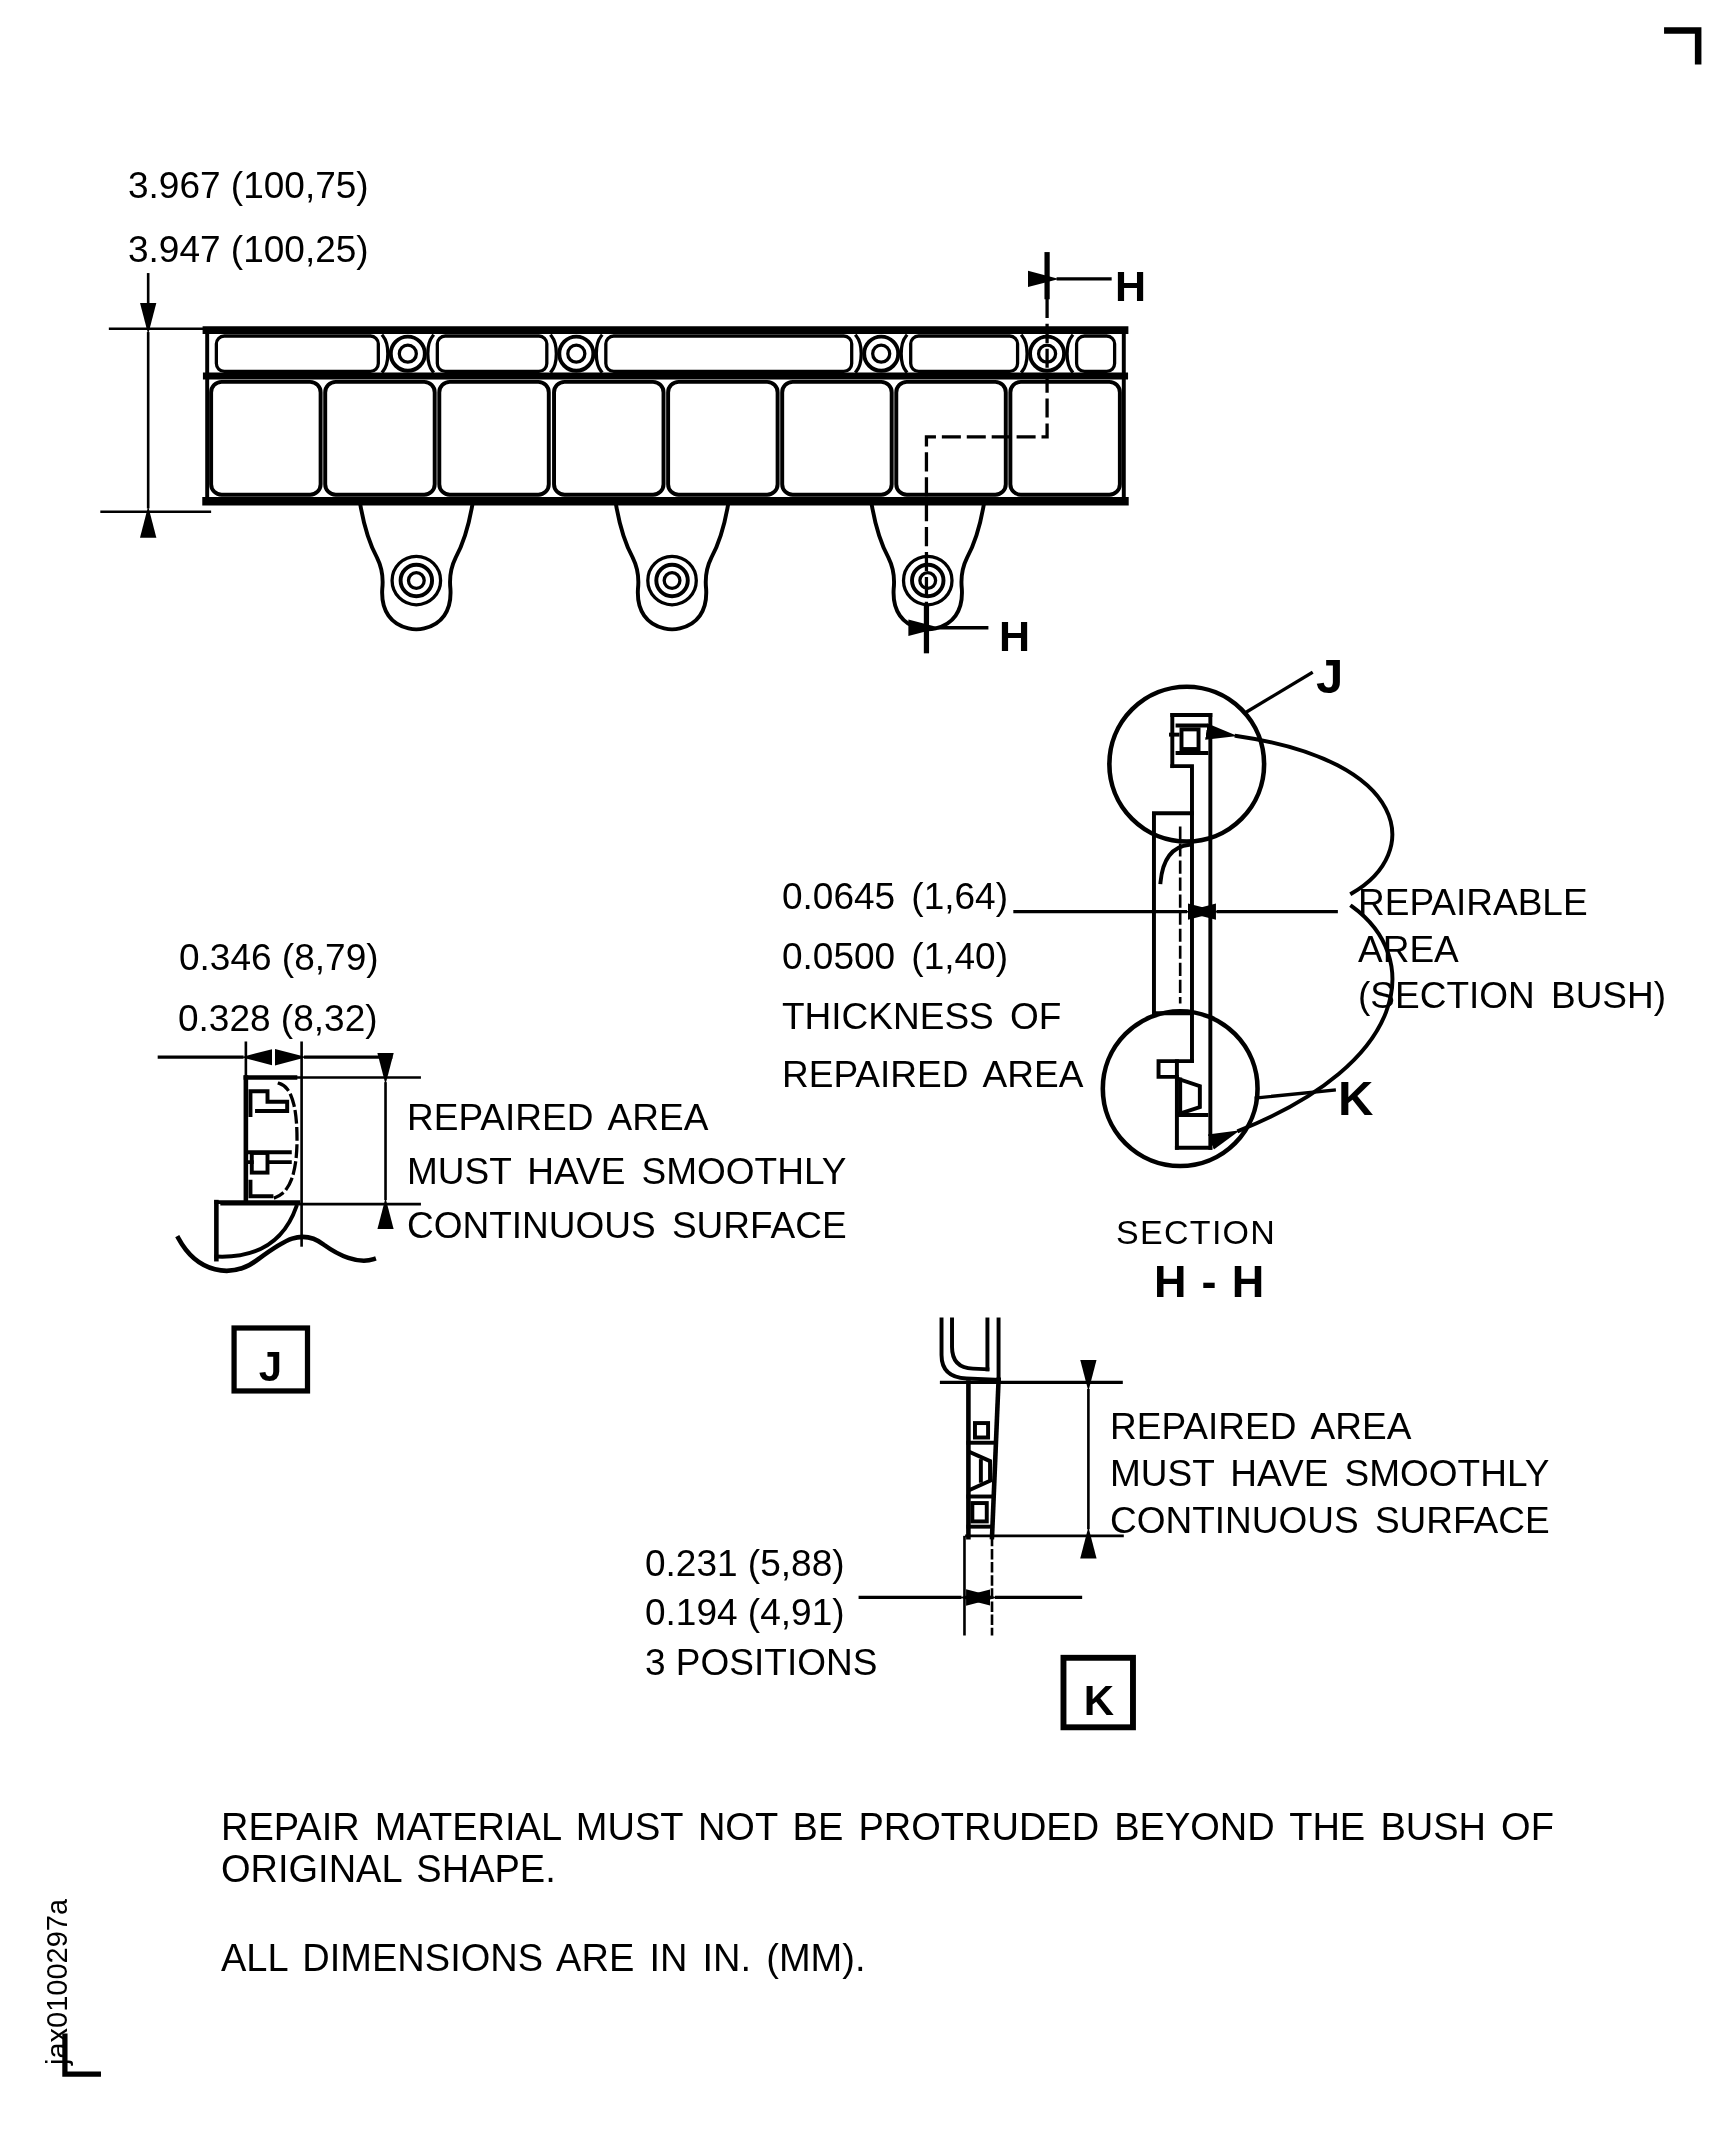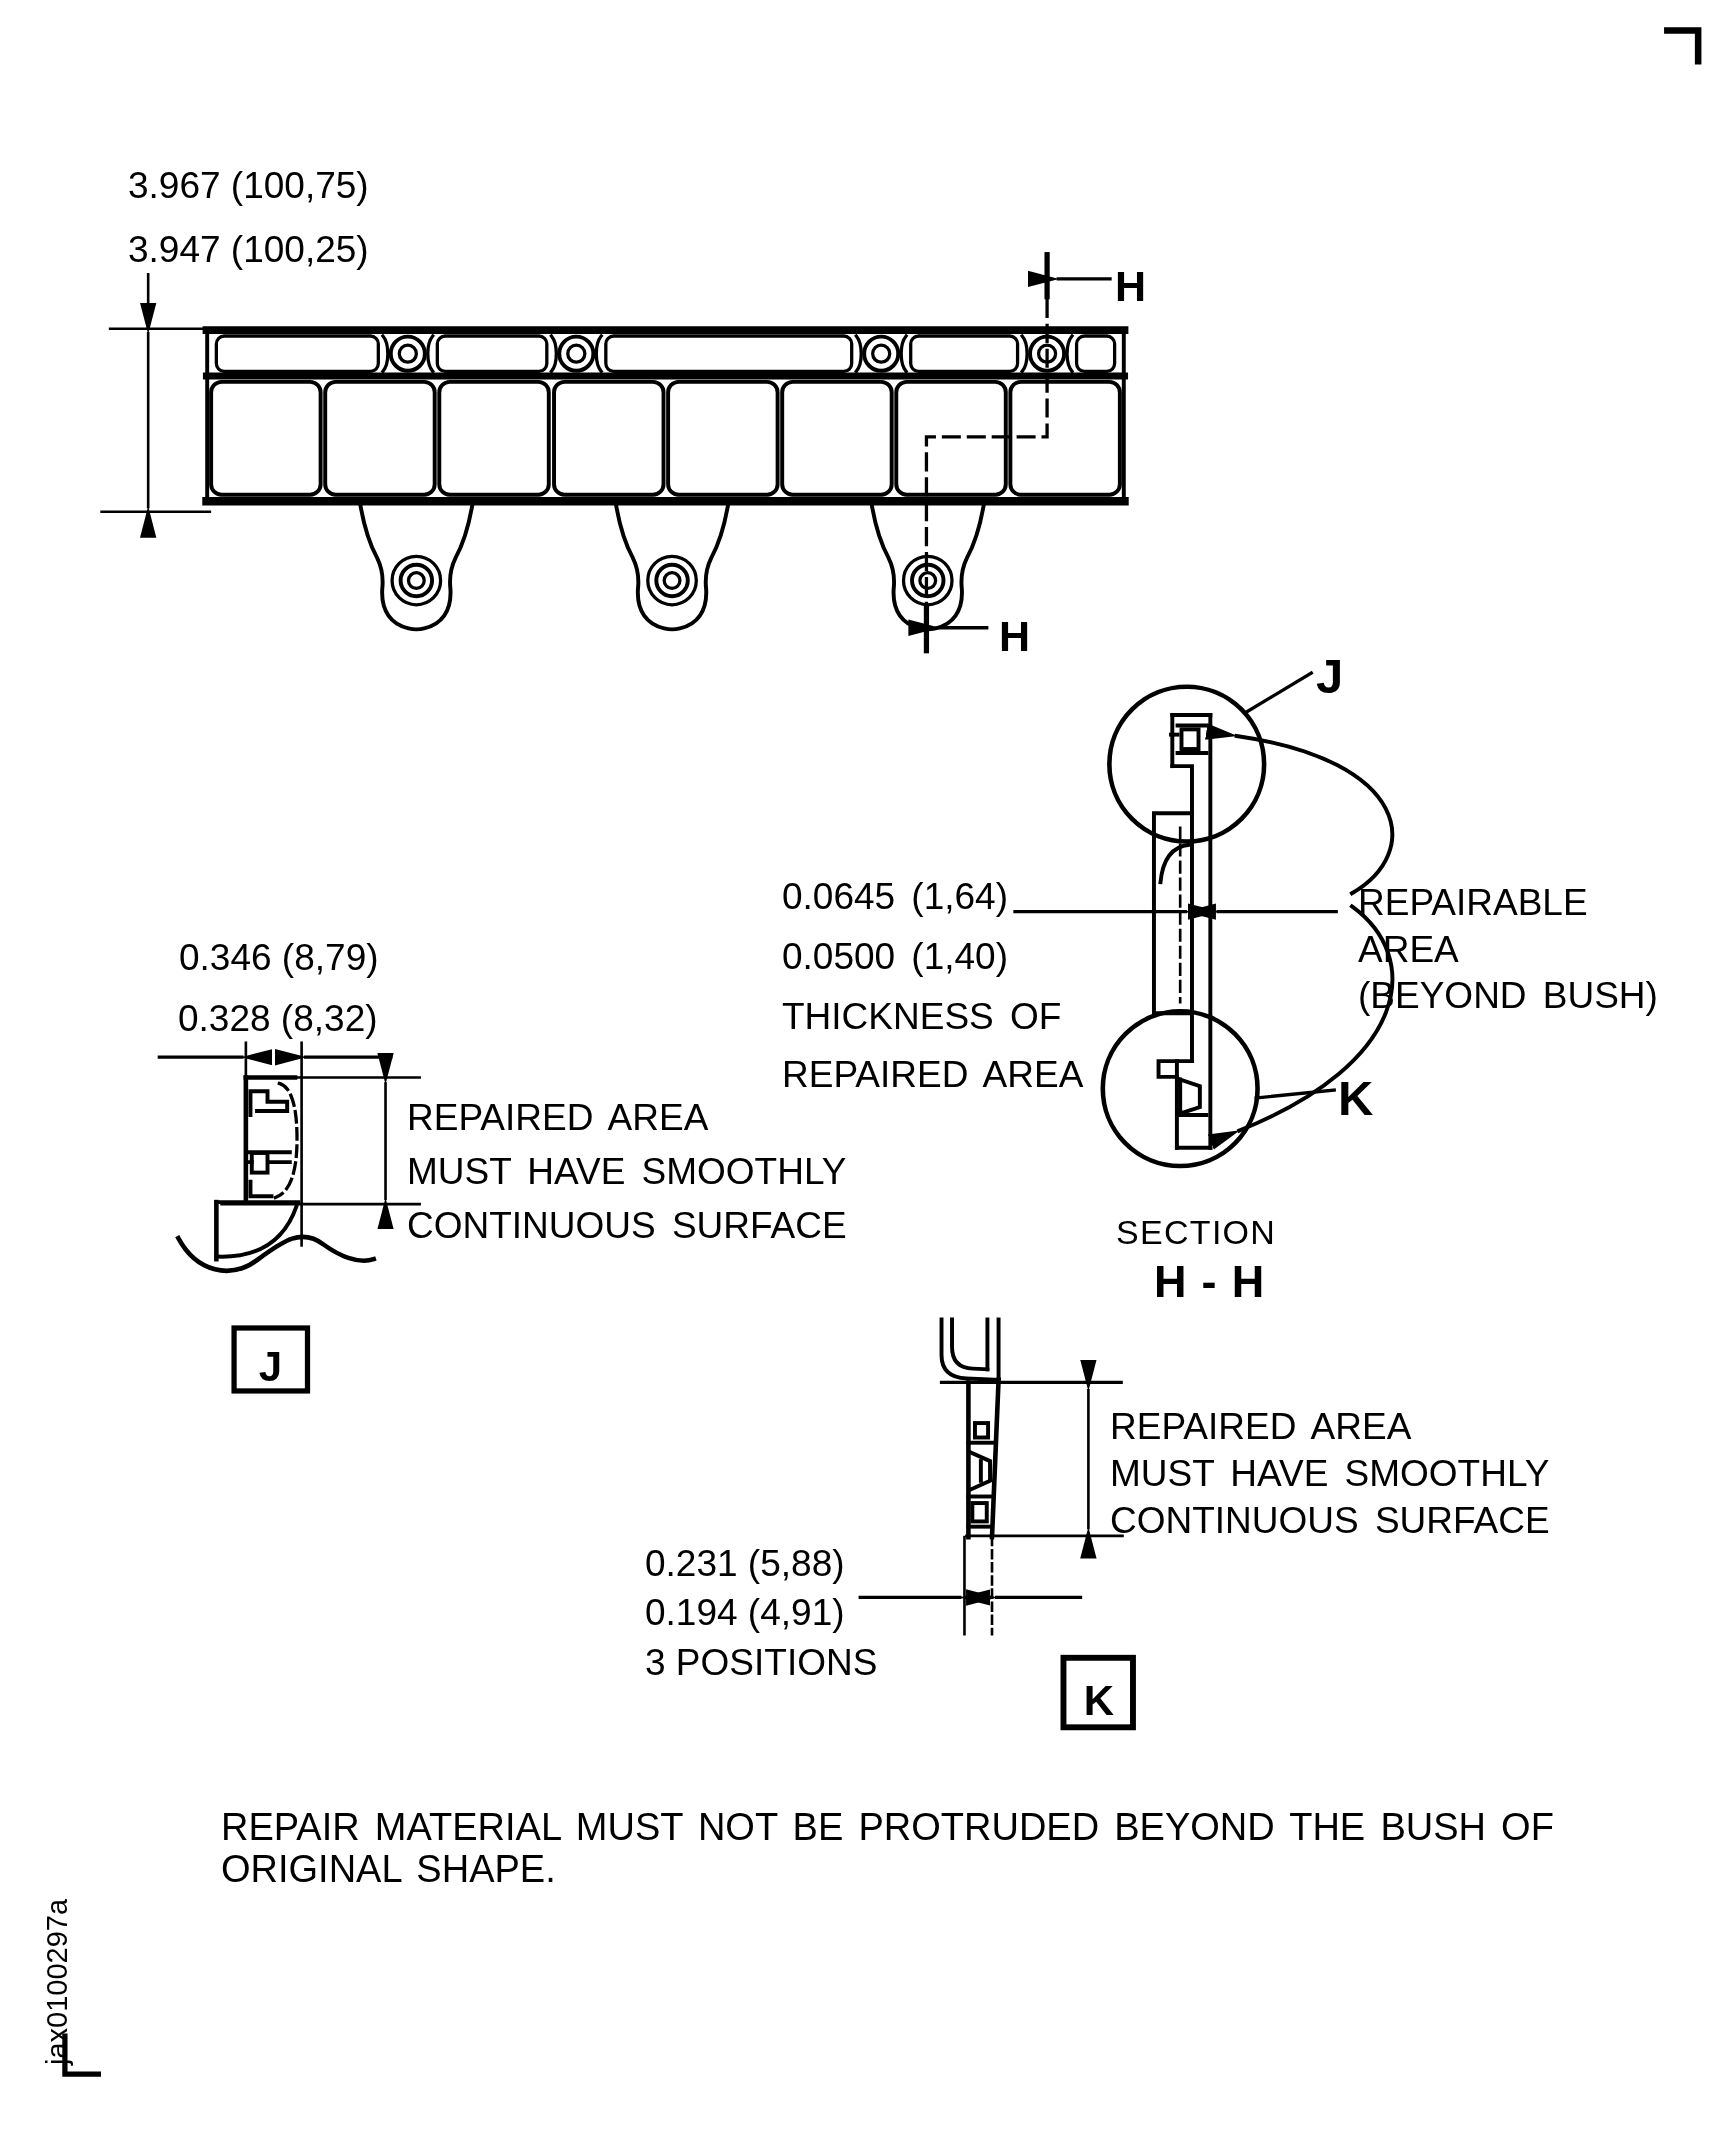--- a/index.html
+++ b/index.html
@@ -210,21 +210,21 @@
   <div class="txt big-letter" style="left:1316px;top:643px;">J</div>
   <div class="txt big-letter" style="left:1338px;top:1065px;">K</div>
 
   <div class="txt cap" style="left:782px;top:870px;">0.0645 (1,64)</div>
   <div class="txt cap" style="left:782px;top:930px;">0.0500 (1,40)</div>
   <div class="txt cap" style="left:782px;top:990px;">THICKNESS OF</div>
   <div class="txt cap" style="left:782px;top:1048px;">REPAIRED AREA</div>
 
   <div class="txt cap" style="left:1358px;top:876px;">REPAIRABLE</div>
   <div class="txt cap" style="left:1358px;top:923px;">AREA</div>
-  <div class="txt cap" style="left:1358px;top:969px;">(BEYOND BUSH)</div>
+  <div class="txt cap" style="left:1358px;top:969px;">(SECTION BUSH)</div>
 
   <div class="txt sec1" style="left:1116px;top:1207px;">SECTION</div>
   <div class="txt sec2" style="left:1154px;top:1250px;">H - H</div>
 
   <div class="txt dim" style="left:179px;top:931px;">0.346 (8,79)</div>
   <div class="txt dim" style="left:178px;top:992px;">0.328 (8,32)</div>
   <div class="txt cap" style="left:407px;top:1091px;">REPAIRED AREA</div>
   <div class="txt cap" style="left:407px;top:1145px;">MUST HAVE SMOOTHLY</div>
   <div class="txt cap" style="left:407px;top:1199px;">CONTINUOUS SURFACE</div>
   <div class="txt boxed" style="left:234px;top:1328px;width:73px;height:63px;">J</div>
@@ -232,16 +232,17 @@
   <div class="txt cap" style="left:1110px;top:1400px;">REPAIRED AREA</div>
   <div class="txt cap" style="left:1110px;top:1447px;">MUST HAVE SMOOTHLY</div>
   <div class="txt cap" style="left:1110px;top:1494px;">CONTINUOUS SURFACE</div>
   <div class="txt dim" style="left:645px;top:1537px;">0.231 (5,88)</div>
   <div class="txt dim" style="left:645px;top:1586px;">0.194 (4,91)</div>
   <div class="txt dim" style="left:645px;top:1636px;">3 POSITIONS</div>
   <div class="txt boxed" style="left:1064px;top:1658px;width:70px;height:70px;">K</div>
 
   <div class="txt note" style="left:221px;top:1800px;">REPAIR MATERIAL MUST NOT BE PROTRUDED BEYOND THE BUSH OF</div>
   <div class="txt note" style="left:221px;top:1842px;">ORIGINAL SHAPE.</div>
+  <div class="txt note" style="left:221px;top:1931px;">ALL DIMENSIONS ARE IN IN. (MM).</div>
 
   <div class="code" style="top:2065px;">jax0100297a</div>
 </div>
 
 
 </body></html>

